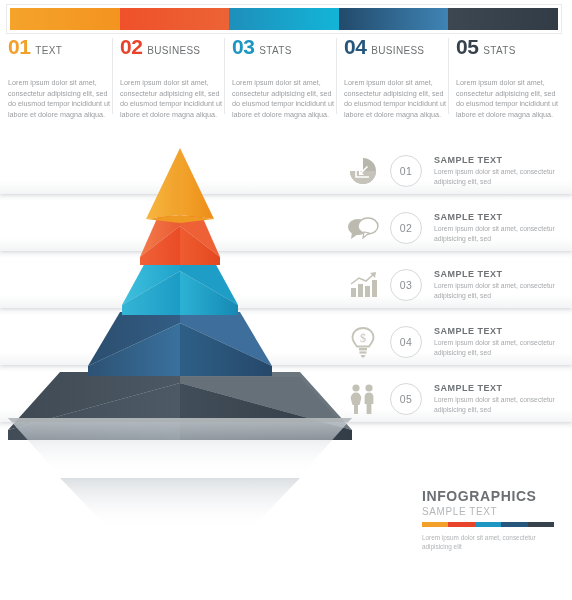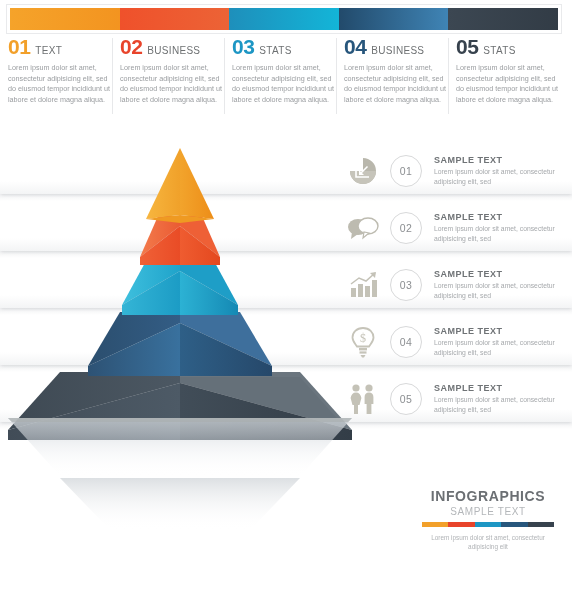--- a/index.html
+++ b/index.html
@@ -43,21 +43,21 @@
   }
   .head-num{
     font-size:21px;font-weight:bold;letter-spacing:-0.5px;
     line-height:21px;
   }
   .head-label{
     font-size:10px;color:#6d7072;letter-spacing:0.3px;
     line-height:21px;
   }
   .head-body{
-    margin-top:5px;
+    margin-top:20px;
     font-size:7.2px;line-height:10.5px;color:#9a9da0;
     max-width:108px;
   }
 
   
   .rows{
     position:absolute;left:0;top:148px;width:572px;height:290px;
   }
   .row{
     position:absolute;left:0;width:572px;height:46px;
@@ -100,21 +100,21 @@
   }
   .pyramid svg{display:block;}
 
   
   .reflection{
     position:absolute;left:0;top:418px;width:360px;height:120px;
   }
 
   
   .footer{
-    position:absolute;right:18px;top:488px;width:132px;text-align:center;
+    position:absolute;right:18px;top:488px;width:132px;text-align:left;
   }
   .foot-title{
     font-size:14px;font-weight:bold;color:#6b6f73;letter-spacing:.6px;
   }
   .foot-sub{
     font-size:10px;color:#b4b7ba;letter-spacing:.6px;margin-top:2px;
   }
   .foot-bar{
     margin-top:5px;height:5px;display:flex;width:132px;
   }

